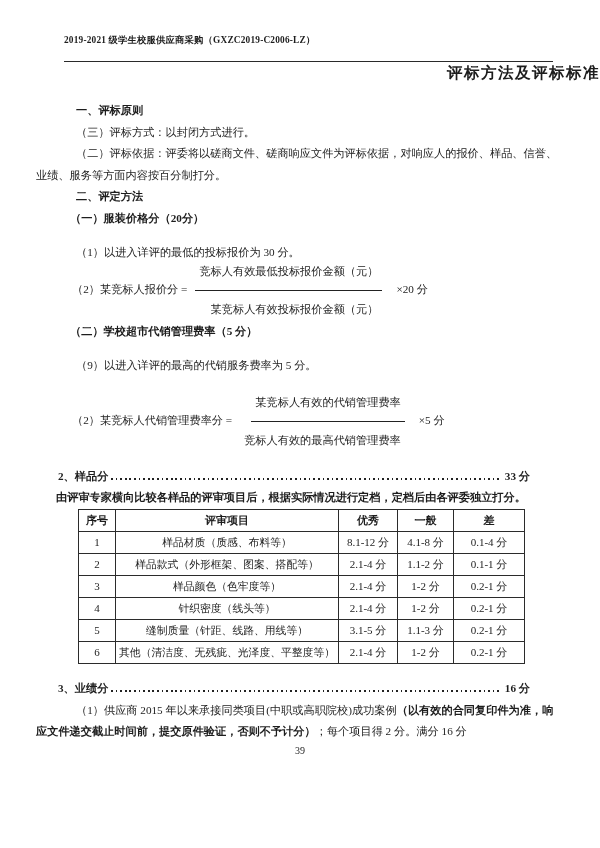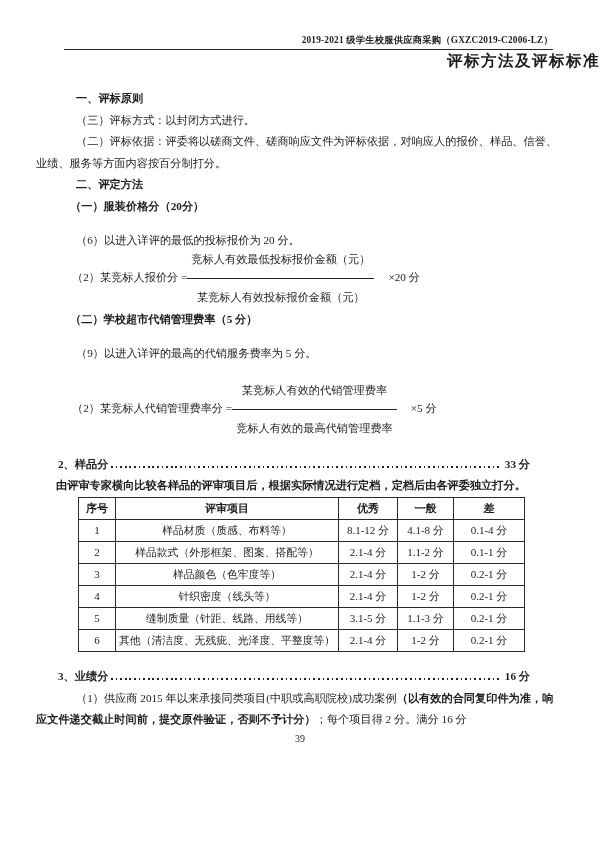--- a/index.html
+++ b/index.html
@@ -4,42 +4,42 @@
 <style>
   html,body{margin:0;padding:0;}
   body{
     width:600px;height:848px;background:#ffffff;color:#1d1d1d;
     font-family:"Liberation Serif","DejaVu Serif",serif;
     font-size:11.2px;line-height:21.5px;overflow:hidden;
   }
   .doc-header{
     margin:34px 47px 0 64px;
     border-bottom:1.5px solid #2a2a2a;
-    text-align:right;font-size:9.3px;font-weight:700;
-    line-height:12px;padding-bottom:3px;letter-spacing:.2px;
+    font-size:9.3px;font-weight:700;
+    line-height:12px;padding-bottom:15px;letter-spacing:.2px;
   }
   .doc-title{
     text-align:right;font-size:15.5px;font-weight:700;
     letter-spacing:1.5px;margin-top:0;line-height:22px;
   }
   .content{padding:0 42px 0 36px;}
   .sec-heading{font-weight:700;text-indent:40px;}
   .mt16{margin-top:16px;}
   .para{margin:0;text-indent:40px;}
   .leader{display:flex;font-weight:700;margin-left:22px;margin-right:28px;}
   .leader-dots{
     flex:1;height:1.8px;align-self:center;margin:5px 3px 0 3px;
     background:repeating-linear-gradient(90deg,#222 0,#222 1.7px,transparent 1.7px,transparent 4.6px);
   }
   .leader-score{white-space:nowrap;}
   .sub-heading{font-weight:700;margin-left:34px;}
   .p-item{margin:0 0 0 40px;text-indent:0;}
   .mt13{margin-top:13px;}
   .formula{display:flex;align-items:center;margin-left:36px;}
-  .frac{display:flex;flex-direction:column;text-align:center;}
+  .frac{display:flex;flex-direction:column;text-align:center;margin-left:8px;align-items:flex-end;}
   .f-num{padding:0 4px 11px 4px;border-bottom:1.2px solid #222;line-height:15px;}
   .f-den{padding:11px 4px 0 4px;line-height:15px;}
   .f-mult{margin-left:14px;white-space:nowrap;}
   .intro-line{font-weight:700;margin-left:20px;line-height:20px;}
   .sample-table{
     border-collapse:collapse;table-layout:fixed;
     margin:2px 0 0 42px;width:437px;font-size:11px;text-align:center;
   }
   .sample-table td{border:1px solid #2b2b2b;padding:1px 1px;height:19px;line-height:15px;overflow:hidden;}
   .sample-table .hdr td{font-weight:700;text-align:center;}
@@ -59,21 +59,21 @@
 <div class="content">
 
   <div class="sec-heading mt16">一、评标原则</div>
   <p class="para">（三）评标方式：以封闭方式进行。</p>
   <p class="para">（二）评标依据：评委将以磋商文件、磋商响应文件为评标依据，对响应人的报价、样品、信誉、业绩、服务等方面内容按百分制打分。</p>
 
   <div class="sec-heading">二、评定方法</div>
 
 
   <div class="sub-heading">（一）服装价格分（20分）</div>
-  <p class="p-item mt13">（6）以进入详评的最低的投标报价为 20 分。</p>
+  <p class="p-item mt13">（1）以进入详评的最低的投标报价为 30 分。</p>
 
   <div class="formula">
     <span class="f-label">（2）某竞标人报价分 =</span>
     <span class="frac">
       <span class="f-num">竞标人有效最低投标报价金额（元）</span>
       <span class="f-den">某竞标人有效投标报价金额（元）</span>
     </span>
     <span class="f-mult">×20 分</span>
   </div>
 

